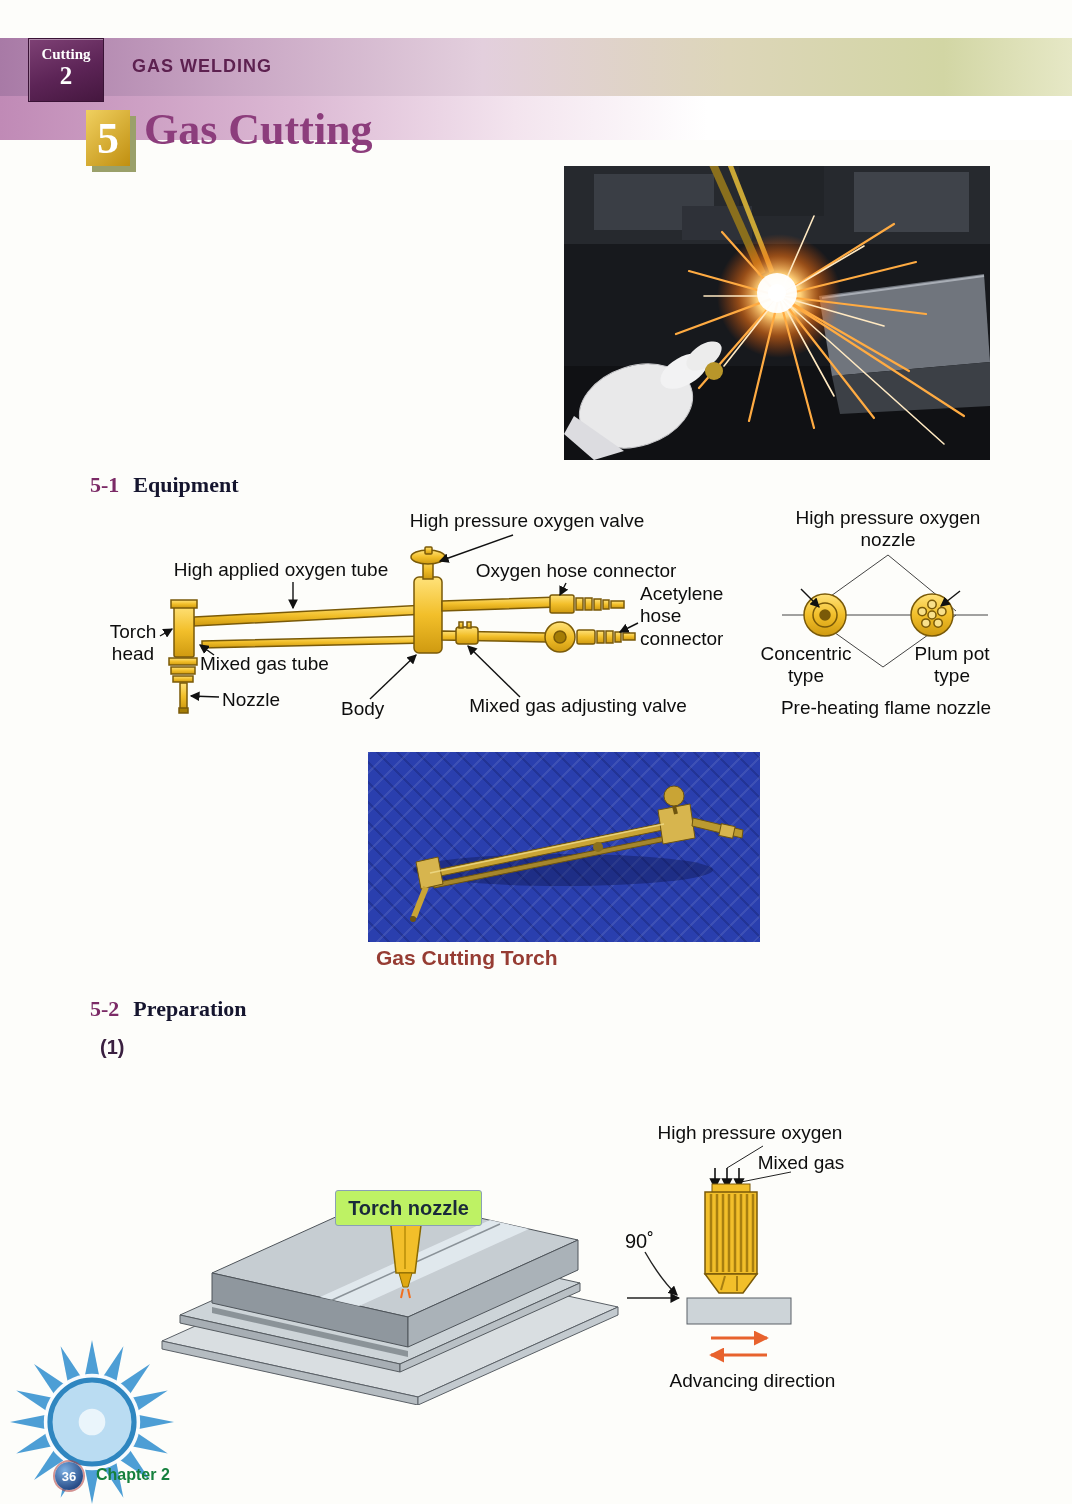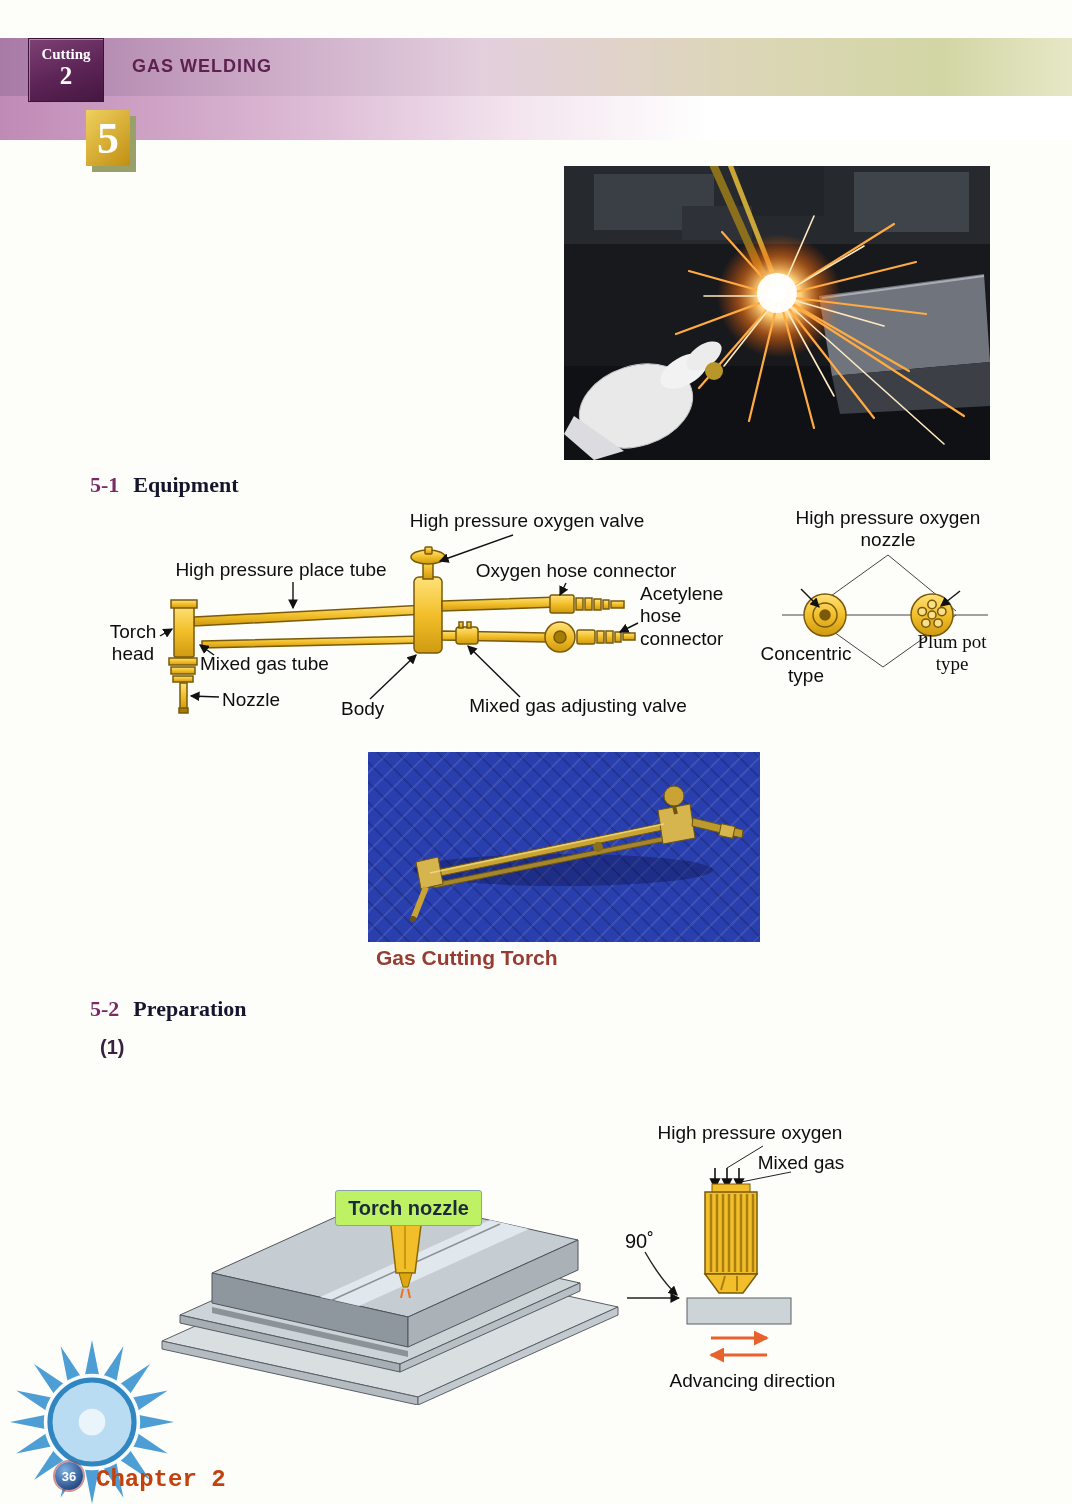--- a/index.html
+++ b/index.html
@@ -53,38 +53,39 @@
   .sectionDiag{left:615px;top:1112px;width:290px;height:300px;}
 
   .sun{left:10px;top:1340px;width:164px;height:164px;z-index:39;pointer-events:none;}
   .wm{left:160px;top:1386px;width:912px;white-space:nowrap;z-index:40;pointer-events:none;
     font-family:"Liberation Serif",serif;font-weight:bold;font-size:95px;letter-spacing:6px;
     color:rgba(200,230,248,0.30);-webkit-text-stroke:3.5px rgba(62,148,204,0.9);}
   .page-badge{left:55px;top:1462px;width:28px;height:28px;border-radius:50%;z-index:45;
     background:radial-gradient(circle at 35% 30%,#7db0e4,#2a4f8a 70%,#1c355e);
     display:flex;align-items:center;justify-content:center;color:#fff;font-size:13px;font-weight:bold;
     box-shadow:0 0 0 2px rgba(176,60,60,.55);}
-  .footer-chapter{left:96px;top:1466px;z-index:45;font-family:Liberation Mono, monospace;
-    font-weight:bold;font-size:24px;color:#c2410c;}
+  .footer-chapter{left:96px;top:1466px;z-index:45;font-family:Liberation Sans, sans-serif;
+    font-weight:bold;font-size:16px;color:#15803d;}
 </style>
 </head>
 <body>
 
 <div class="page">
 
   <div class="abs band1"></div>
   <div class="abs band2"></div>
   <div class="abs chapter-box">
     <div class="ch-label">Cutting</div>
     <div class="ch-num">2</div>
   </div>
   <div class="abs header-title">GAS WELDING</div>
   <div class="abs sec-num-box">
     <span>5</span>
   </div>
+  <div class="abs sec-title">Gas Cutting</div>
 
 
   <div class="abs photo1">
     <svg width="426" height="294" viewBox="0 0 426 294">
       <defs>
         <radialGradient id="glowGrad">
           <stop offset="0" stop-color="#ffffff"></stop>
           <stop offset="0.35" stop-color="#ffd27a"></stop>
           <stop offset="0.65" stop-color="rgba(255,120,20,0.55)"></stop>
           <stop offset="1" stop-color="rgba(255,90,0,0)"></stop>
@@ -221,37 +222,38 @@
         <circle cx="837.9" cy="120.1" r="4.2" fill="#f8e08a"></circle>
         <circle cx="834.2" cy="108.6" r="4.2" fill="#f8e08a"></circle>
       </g>
       <g stroke="#111" stroke-width="1.4" fill="none">
         <line x1="713" y1="86" x2="731" y2="104" marker-end="url(#arr)"></line>
         <line x1="872" y1="88" x2="853" y2="103" marker-end="url(#arr)"></line>
       </g>
     </svg>
 
     <div class="dlabel tc" style="left:299px;top:7px;width:280px;">High pressure oxygen valve</div>
-    <div class="dlabel tc" style="left:53px;top:56px;width:280px;">High pressure place tube</div>
+    <div class="dlabel tc" style="left:53px;top:56px;width:280px;">High applied oxygen tube</div>
     <div class="dlabel tc" style="left:373px;top:57px;width:230px;">Oxygen hose connector</div>
     <div class="dlabel" style="left:552px;top:80px;width:110px;">Acetylene
 hose
 connector</div>
     <div class="dlabel tc" style="left:9px;top:118px;width:72px;">Torch
 head</div>
     <div class="dlabel" style="left:112px;top:150px;width:180px;">Mixed gas tube</div>
     <div class="dlabel" style="left:134px;top:186px;width:90px;">Nozzle</div>
     <div class="dlabel" style="left:253px;top:195px;width:70px;">Body</div>
     <div class="dlabel tc" style="left:365px;top:192px;width:250px;">Mixed gas adjusting valve</div>
     <div class="dlabel tc" style="left:645px;top:4px;width:310px;">High pressure oxygen
 nozzle</div>
     <div class="dlabel tc" style="left:663px;top:140px;width:110px;">Concentric
 type</div>
-    <div class="dlabel tc" style="left:809px;top:128px;width:110px;font-family:Liberation Serif, serif;">Plum pot
+    <div class="dlabel tc" style="left:809px;top:140px;width:110px;">Plum pot
 type</div>
+    <div class="dlabel tc" style="left:648px;top:194px;width:300px;">Pre-heating flame nozzle</div>
   </div>
 
   <div class="abs photo2">
     <svg width="392" height="190" viewBox="0 0 392 190">
       <ellipse cx="195" cy="118" rx="150" ry="16" fill="rgba(10,15,60,0.35)"></ellipse>
       <polygon points="58,120 300,70 300,77 58,127" fill="#c9a435" stroke="#6e540e"></polygon>
       <polygon points="66,131 298,84 298,89 66,136" fill="#a5862c" stroke="#6e540e"></polygon>
       <polygon points="290,58 322,52 327,86 295,92" fill="#d7b54e" stroke="#6e540e"></polygon>
       <circle cx="306" cy="44" r="10" fill="#c9a435" stroke="#6e540e"></circle>
       <line x1="306" y1="54" x2="308" y2="62" stroke="#6e540e" stroke-width="4"></line>

